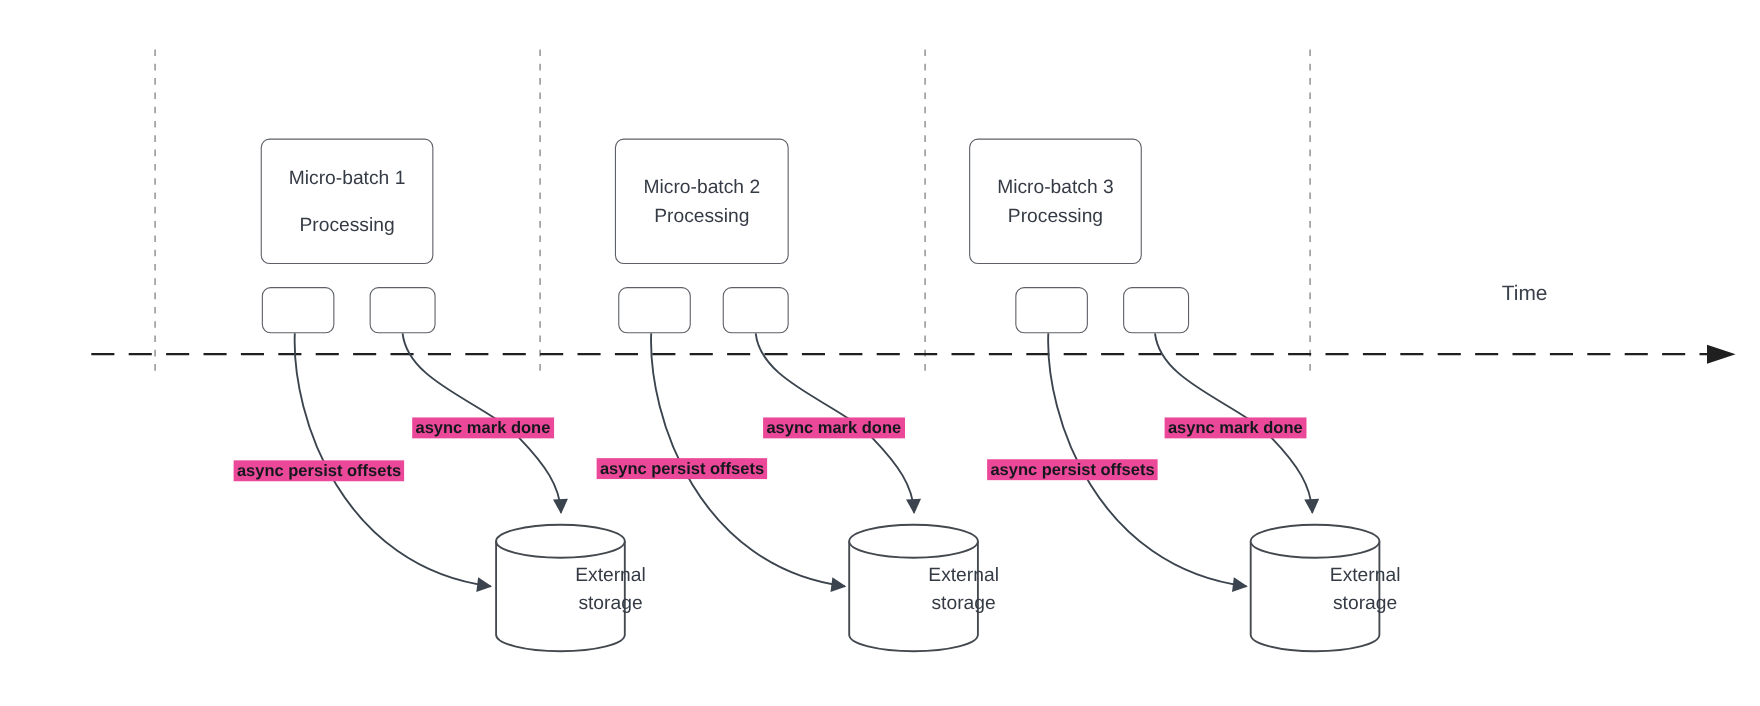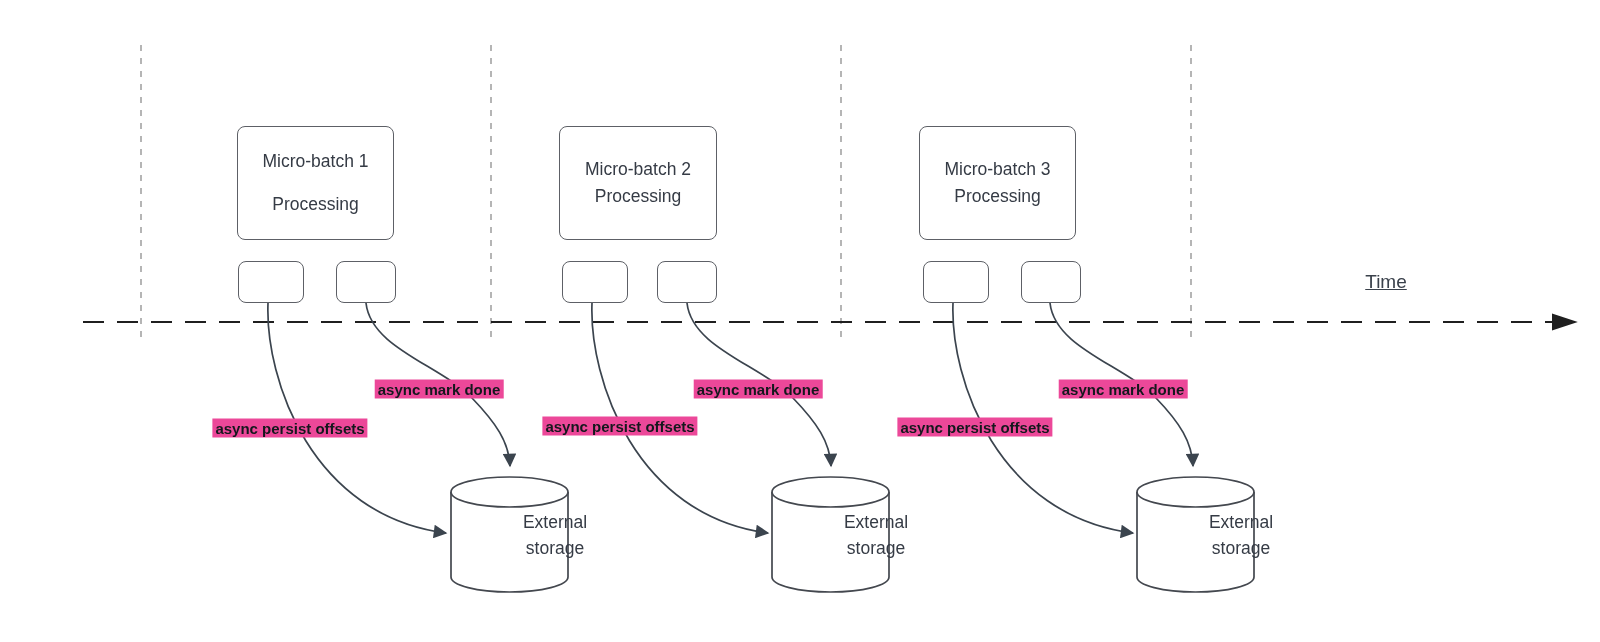--- a/index.html
+++ b/index.html
@@ -128,28 +128,28 @@
   </div>
   <div class="node" style="left:562px; top:261px; width:66px; height:42px;"></div>
   <div class="node" style="left:657px; top:261px; width:60px; height:42px;"></div>
   <div class="flow-label" style="left:620px; top:426px;">async persist offsets</div>
   <div class="flow-label" style="left:758px; top:389px;">async mark done</div>
   <div class="storage-label" style="left:831px; top:535px;">
     <div>External</div>
     <div>storage</div>
   </div>
 
-  <div class="node batch-box" style="left:919px; top:126px; width:157px; height:114px;">
+  <div class="node batch-box" style="left:881px; top:126px; width:157px; height:114px;">
     <span>Micro-batch 3</span>
     <span>Processing</span>
   </div>
   <div class="node" style="left:923px; top:261px; width:66px; height:42px;"></div>
   <div class="node" style="left:1021px; top:261px; width:60px; height:42px;"></div>
   <div class="flow-label" style="left:975px; top:427px;">async persist offsets</div>
   <div class="flow-label" style="left:1123px; top:389px;">async mark done</div>
   <div class="storage-label" style="left:1196px; top:535px;">
     <div>External</div>
     <div>storage</div>
   </div>
 
-  <div class="time-label" style="left:1386px; top:282px;text-decoration:underline;">Time</div>
+  <div class="time-label" style="left:1386px; top:268px;">Time</div>
 
 </div>
 
 </body></html>

